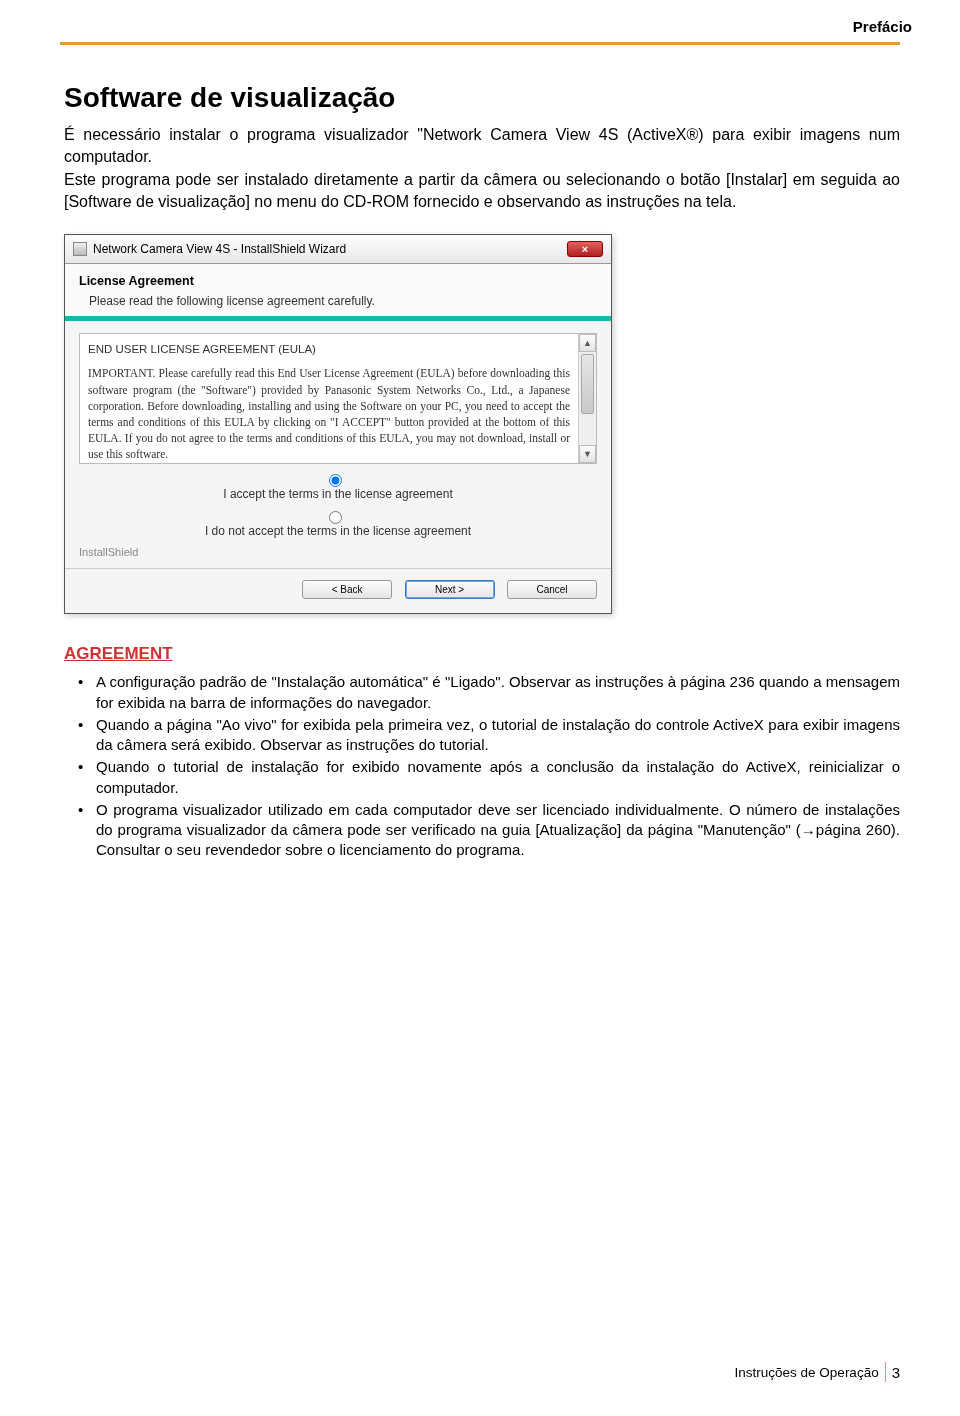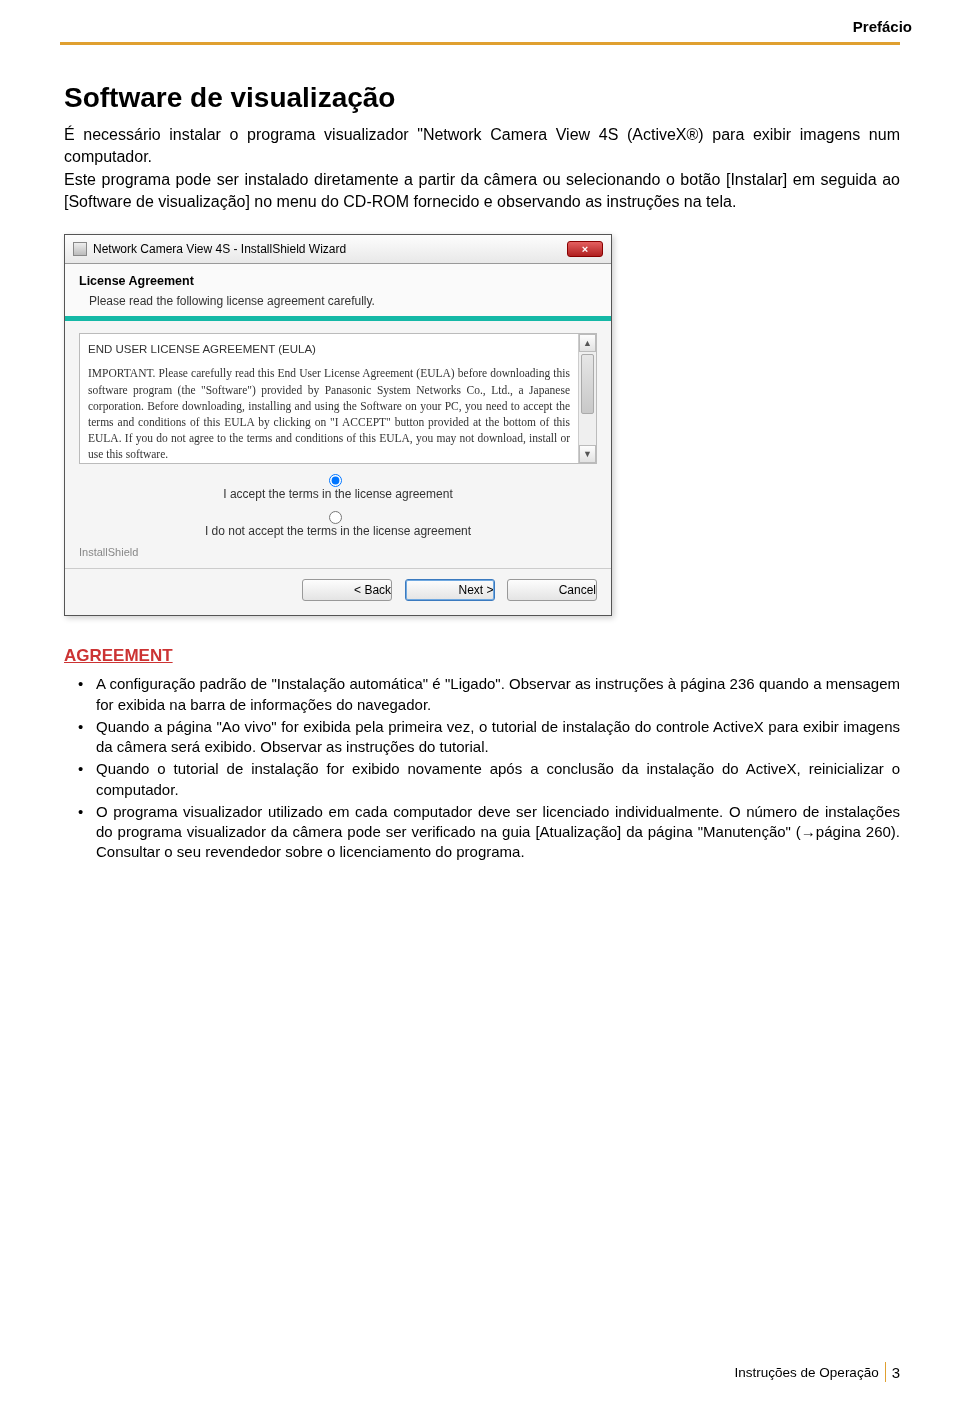--- a/index.html
+++ b/index.html
@@ -134,28 +134,27 @@
     font-size: 11px; color: #888;
     margin-top: 8px;
   }
   .wizard-footer {
     background: #f5f5f5;
     border-top: 1px solid #ccc;
     padding: 10px 14px 14px;
     text-align: right;
   }
   .wizard-footer button {
-    font-size: 12px;
+    font-size: 10px;
     padding: 3px 0;
     width: 90px;
     margin-left: 8px;
     background: linear-gradient(#fdfdfd, #e4e4e4);
     border: 1px solid #999;
     border-radius: 3px;
-    text-align: right;
   }
   .wizard-footer button.default {
     border: 1px solid #3b7abf;
     box-shadow: 0 0 0 1px #6fa8e0 inset;
   }
   .important-heading {
     color: #cc3333;
     font-weight: bold;
     font-size: 17px;
     text-decoration: underline;

